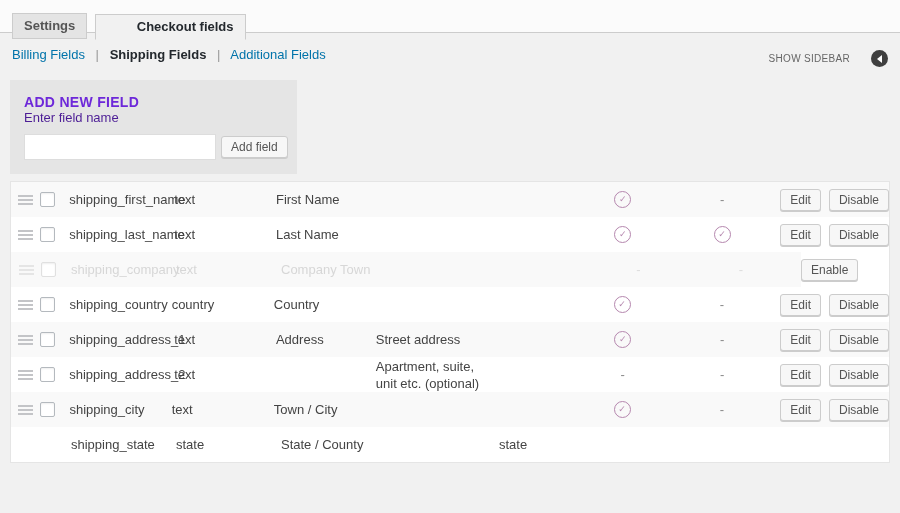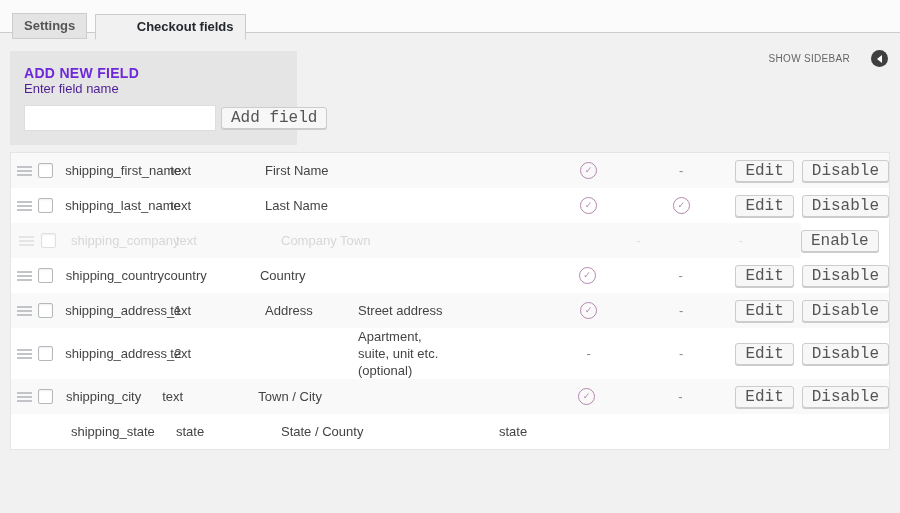--- a/index.html
+++ b/index.html
@@ -26,22 +26,22 @@
 
   
   .add-panel{margin:18px 0 0 10px;width:287px;box-sizing:border-box;background:#e5e5e5;padding:14px;}
   .add-title{font-size:14px;font-weight:bold;color:#6d28d9;letter-spacing:.3px;}
   .add-label{font-size:13px;color:#4c1d95;margin-top:0;}
   .add-row{margin-top:9px;display:flex;align-items:center;gap:5px;}
   .add-input{width:203px;height:26px;border:1px solid #ddd;background:#fff;box-sizing:border-box;
     padding:0 7px;font-size:13px;font-family:inherit;color:#32373c;}
 
   .btn{display:inline-block;background:#f7f7f7;border:1px solid #ccc;border-radius:3px;
-    box-shadow:0 1px 0 #ccc;color:#555;font-size:16px;line-height:20px;padding:0 9px;
-    cursor:pointer;font-family:Liberation Mono, monospace;white-space:nowrap;}
+    box-shadow:0 1px 0 #ccc;color:#555;font-size:12px;line-height:20px;padding:0 9px;
+    cursor:pointer;font-family:Liberation Sans, sans-serif;white-space:nowrap;}
 
   
   .bulk-bar{margin:21px 0 0 10px;display:flex;align-items:center;gap:4px;}
   .bulk-select{height:24px;border:1px solid #ccc;border-radius:3px;background:#fff;font-size:13px;
     color:#32373c;padding:0 3px;font-family:inherit;cursor:pointer;}
 
   
   .ftable{margin:7px 10px 0 10px;background:#fff;border:1px solid #e5e5e5;}
   .thead{display:flex;align-items:stretch;height:27px;font-size:13px;color:#32373c;background:#fff;}
   #rows .trow:nth-child(odd){background:#f9f9f9;}
@@ -80,20 +80,27 @@
 </head>
 <body>
 
 <div class="page">
 
   <div class="tabs-strip">
     <a class="nav-tab">Settings</a>
     <a class="nav-tab active">Checkout fields</a>
   </div>
 
+  <div class="subnav">
+    <a>Billing Fields</a>
+    <span class="sep">|</span>
+    <span class="subnav-current">Shipping Fields</span>
+    <span class="sep">|</span>
+    <a>Additional Fields</a>
+  </div>
 
   <div class="show-sidebar">
     <span>SHOW SIDEBAR</span>
     <span class="circle">
         <span class="tri"></span>
       </span>
   </div>
 
   <div class="add-panel">
     <div class="add-title">ADD NEW FIELD</div>

